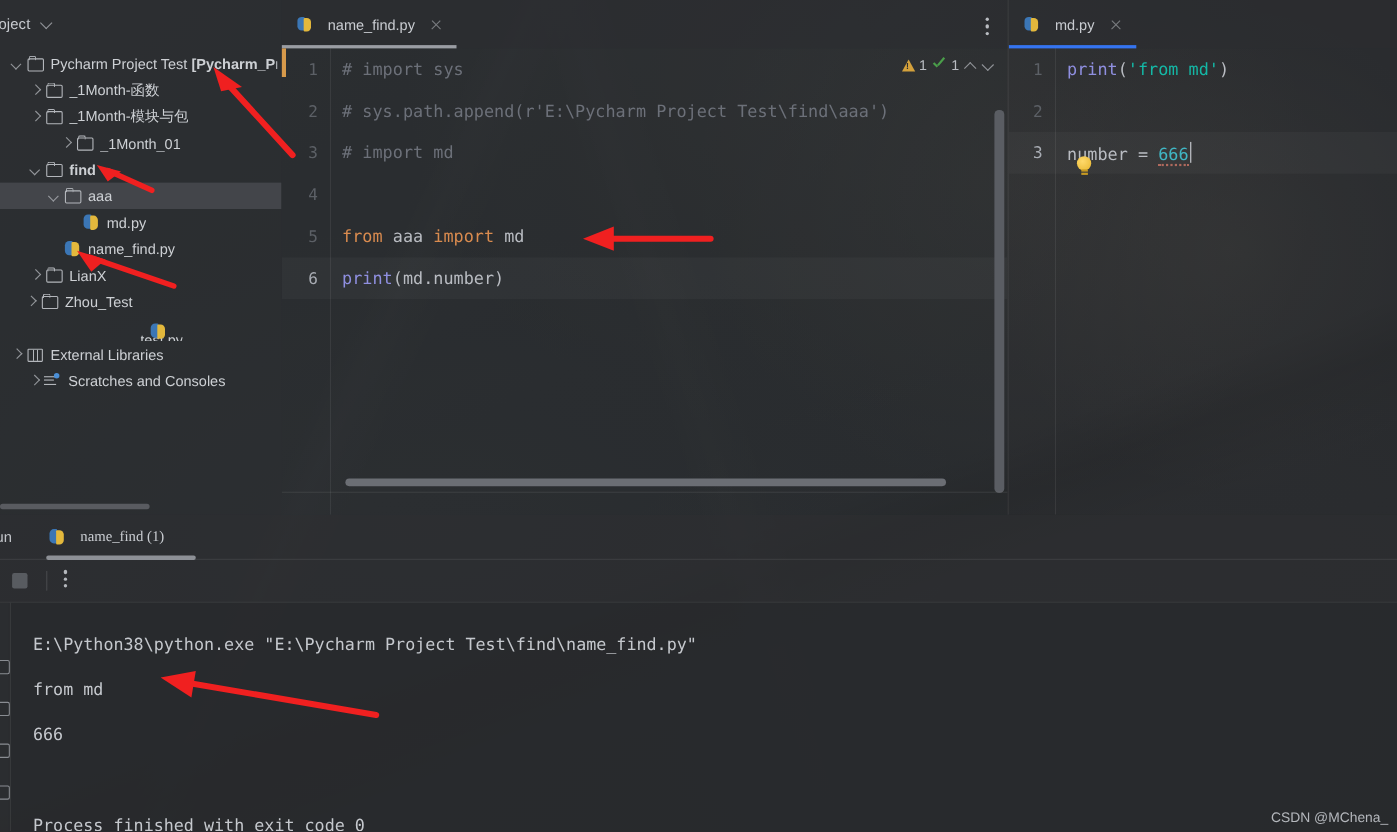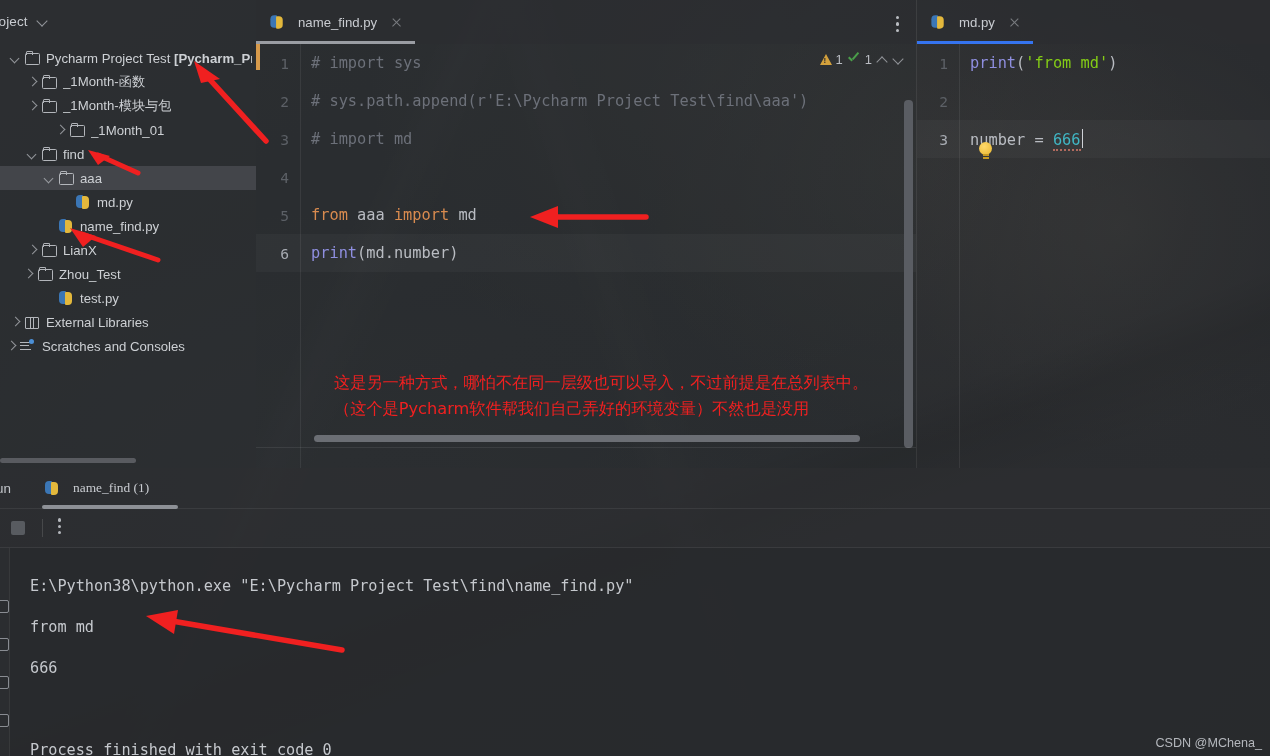--- a/index.html
+++ b/index.html
@@ -199,21 +199,21 @@
   .ln {
     width: 44px; text-align: right; padding-right: 11px;
     color: #5c6066; font-size: 14.6px; flex: 0 0 44px;
   }
   .ln.active { color: #a8acb3; }
   .ctext { padding-left: 11px; white-space: pre; }
   .cm { color: #6c7079; margin-top: 32px; }
   .kw { color: #d98b4f; }
   .fn { color: #8f8fe0; }
   .pl { color: #b9bcc2; }
-  .str { color: #84cc16; }
+  .str { color: #14b8a6; }
   .num { color: #40b6c4; }
   .wavy { border-bottom: 2px dotted #b06a5e; }
 
   .inspect {
     position: absolute; right: 12px; top: 8px;
     display: flex; align-items: center; gap: 4px;
     font-size: 13px; color: #b9bcc2;
     font-family: "Liberation Sans", sans-serif;
   }
   .warn-tri {
@@ -384,21 +384,21 @@
         <div class="row" style="padding-left: 25px;">
           <span class="arrow right"></span>
           <span class="ico folder"></span>
           <span class="lbl">_1Month-模块与包</span>
         </div>
         <div class="row" style="padding-left: 38px; margin-left: 15px;">
           <span class="arrow right"></span>
           <span class="ico folder"></span>
           <span class="lbl">_1Month_01</span>
         </div>
-        <div class="row" style="padding-left: 25px;">
+        <div class="row" style="padding-left: 25px; font-weight: bold;">
           <span class="arrow down"></span>
           <span class="ico folder"></span>
           <span class="lbl">find</span>
         </div>
         <div class="row selected" style="padding-left: 42px;">
           <span class="arrow down"></span>
           <span class="ico folder"></span>
           <span class="lbl">aaa</span>
         </div>
         <div class="row" style="padding-left: 59px;">
@@ -414,31 +414,31 @@
         <div class="row" style="padding-left: 25px;">
           <span class="arrow right"></span>
           <span class="ico folder"></span>
           <span class="lbl">LianX</span>
         </div>
         <div class="row" style="padding-left: 21px; text-align: center;">
           <span class="arrow right"></span>
           <span class="ico folder"></span>
           <span class="lbl">Zhou_Test</span>
         </div>
-        <div class="row" style="padding-left: 42px;">
+        <div class="row" style="padding-left: 42px; flex-direction: column;">
           <span class="arrow none"></span>
           <span class="ico py"></span>
           <span class="lbl">test.py</span>
         </div>
         <div class="row" style="padding-left: 8px; text-align: right;">
           <span class="arrow right"></span>
           <span class="ico lib"></span>
           <span class="lbl">External Libraries</span>
         </div>
-        <div class="row" style="padding-left: 4px; text-align: right;">
+        <div class="row" style="padding-left: 24px; text-align: right;">
           <span class="arrow right"></span>
           <span class="ico scratch"></span>
           <span class="lbl">Scratches and Consoles</span>
         </div>
       </div>
     <div class="sb-hscroll"></div>
   </div>
 
   <div class="editor-main">
     <div class="tabbar">
@@ -487,24 +487,20 @@
 
       <div class="inspect">
         <span class="warn-tri"></span>
         <span>1</span>
         <span class="check-ok"></span>
         <span>1</span>
         <span class="chev-sm up"></span>
         <span class="chev-sm dn"></span>
       </div>
 
-      <div class="annotation">
-        <div>这是另一种方式，哪怕不在同一层级也可以导入，不过前提是在总列表中。</div>
-        <div>（这个是Pycharm软件帮我们自己弄好的环境变量）不然也是没用</div>
-      </div>
 
       <div class="v-scroll"></div>
       <div class="h-scroll"></div>
       <div class="editor-bottomline"></div>
     </div>
   </div>
 
   <div class="editor-right">
     <div class="tabbar">
       <div class="tab active-blue">

